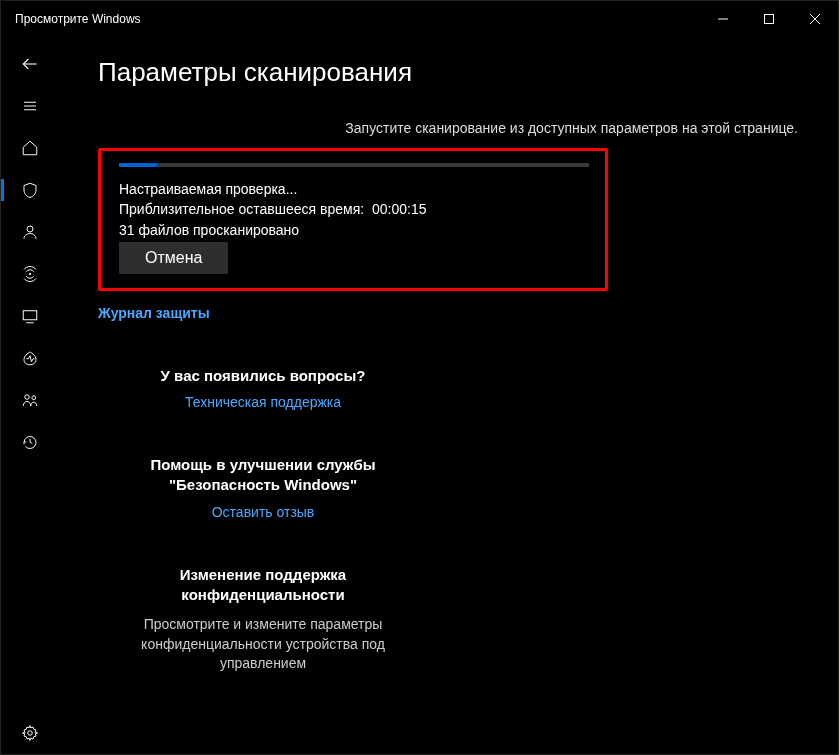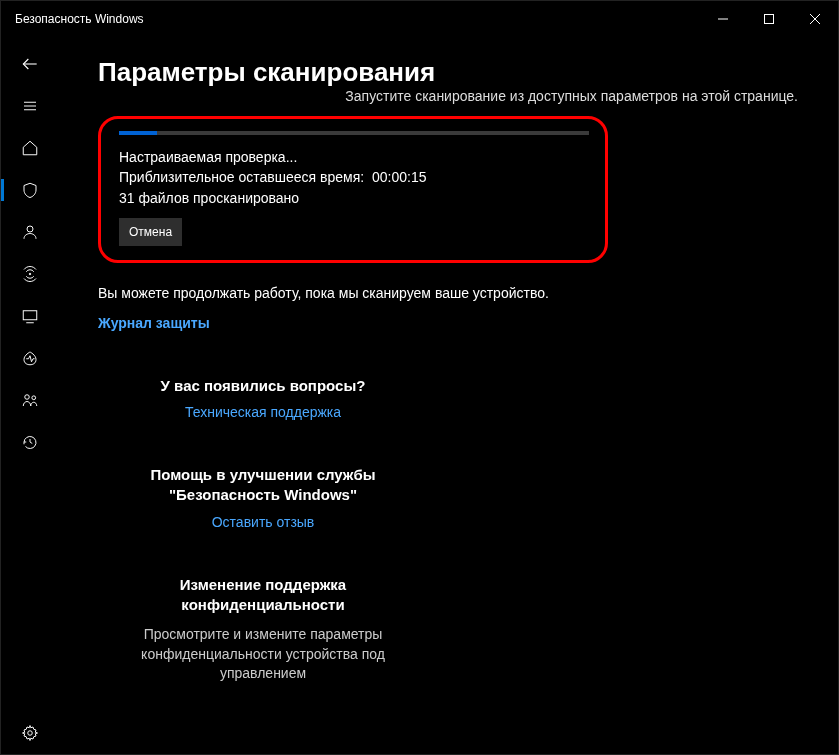--- a/index.html
+++ b/index.html
@@ -8,40 +8,40 @@
 .titlebar .spacer { flex:1; }
 .tb-btn { width:46px; height:36px; display:flex; align-items:center; justify-content:center; color:#fff; font-size:10px; }
 .tb-btn svg { width:10px; height:10px; stroke:#fff; fill:none; stroke-width:1; }
 .body { display:flex; height:calc(100% - 36px); }
 .sidebar { width:57px; display:flex; flex-direction:column; align-items:center; padding-top:6px; }
 .side-item { width:57px; height:42px; display:flex; align-items:center; justify-content:center; position:relative; }
 .side-item svg { width:18px; height:18px; stroke:#fff; fill:none; stroke-width:1.3; }
 .side-item.active::before { content:""; position:absolute; left:0; top:10px; width:3px; height:22px; background:#0078d4; }
 .side-spacer { flex:1; }
 .main { flex:1; padding:20px 40px 0 40px; color:#fff; overflow:hidden; }
-.page-title { font-size:26px; font-weight:700; margin-bottom:0; }
+.page-title { font-size:26px; font-weight:400; margin-bottom:32px; }
 .page-sub { font-size:14px; color:#ddd; margin-bottom:12px;text-align:right; }
-.scan-box { border:3px solid red; border-radius:20px; padding:10px 18px 14px 18px; max-width:510px; }
+.scan-box { border:3px solid red; border-radius:2px; padding:10px 18px 14px 18px; max-width:510px; }
 .progress { height:4px; width:470px; background:#3a3a3a; position:relative; margin-bottom:12px; margin-top:2px; }
 .progress .fill { position:absolute; left:0; top:0; height:100%; width:8%; background:#0062d4; }
 .scan-line { font-size:14px; color:#fff; line-height:1.45; }
-.cancel-btn { margin-top:10px; background:#2e2e2e; color:#fff; border:none; padding:7px 10px; font-size:12px; }
+.cancel-btn { margin-top:2px; background:#2e2e2e; color:#fff; border:none; padding:7px 26px; font-size:16px; }
 .info-text { font-size:14px; color:#fff; margin-top:22px; }
 .link { color:#4aa8ff; font-size:14px; display:inline-block; margin-top:14px;font-weight:bold; }
 .section { margin-top:44px; max-width:330px;text-align:center; }
 .section h3 { font-size:15px; font-weight:600; color:#fff; line-height:1.35; }
 .section .slink { color:#4aa8ff; font-size:14px; display:inline-block; margin-top:8px; }
 .section .stext { color:#ccc; font-size:14px; margin-top:10px; line-height:1.4; }
 .back-arrow svg { width:20px; height:20px; }
 </style>
 </head>
 <body>
 
 <div class="titlebar">
-  <span>Безопасность Windows</span>
+  <span>Просмотрите Windows</span>
   <div class="spacer"></div>
   <div class="tb-btn">
       <svg viewBox="0 0 10 10">
         <line x1="0" y1="5" x2="10" y2="5"></line>
       </svg>
     </div>
   <div class="tb-btn">
       <svg viewBox="0 0 10 10">
         <rect x="0.5" y="0.5" width="9" height="9"></rect>
       </svg>
@@ -140,21 +140,20 @@
         </div>
       <div class="scan-line">Настраиваемая проверка...</div>
       <div class="scan-line">
         <span>Приблизительное оставшееся время:</span>&nbsp;
         <span>00:00:15</span>
       </div>
       <div class="scan-line">31 файлов просканировано</div>
       <button class="cancel-btn">Отмена</button>
     </div>
 
-    <div class="info-text">Вы можете продолжать работу, пока мы сканируем ваше устройство.</div>
     <a class="link">Журнал защиты</a>
 
     <div class="section">
       <h3>У вас появились вопросы?</h3>
       <a class="slink">Техническая поддержка</a>
     </div>
 
     <div class="section">
       <h3>Помощь в улучшении службы "Безопасность Windows"</h3>
       <a class="slink">Оставить отзыв</a>

